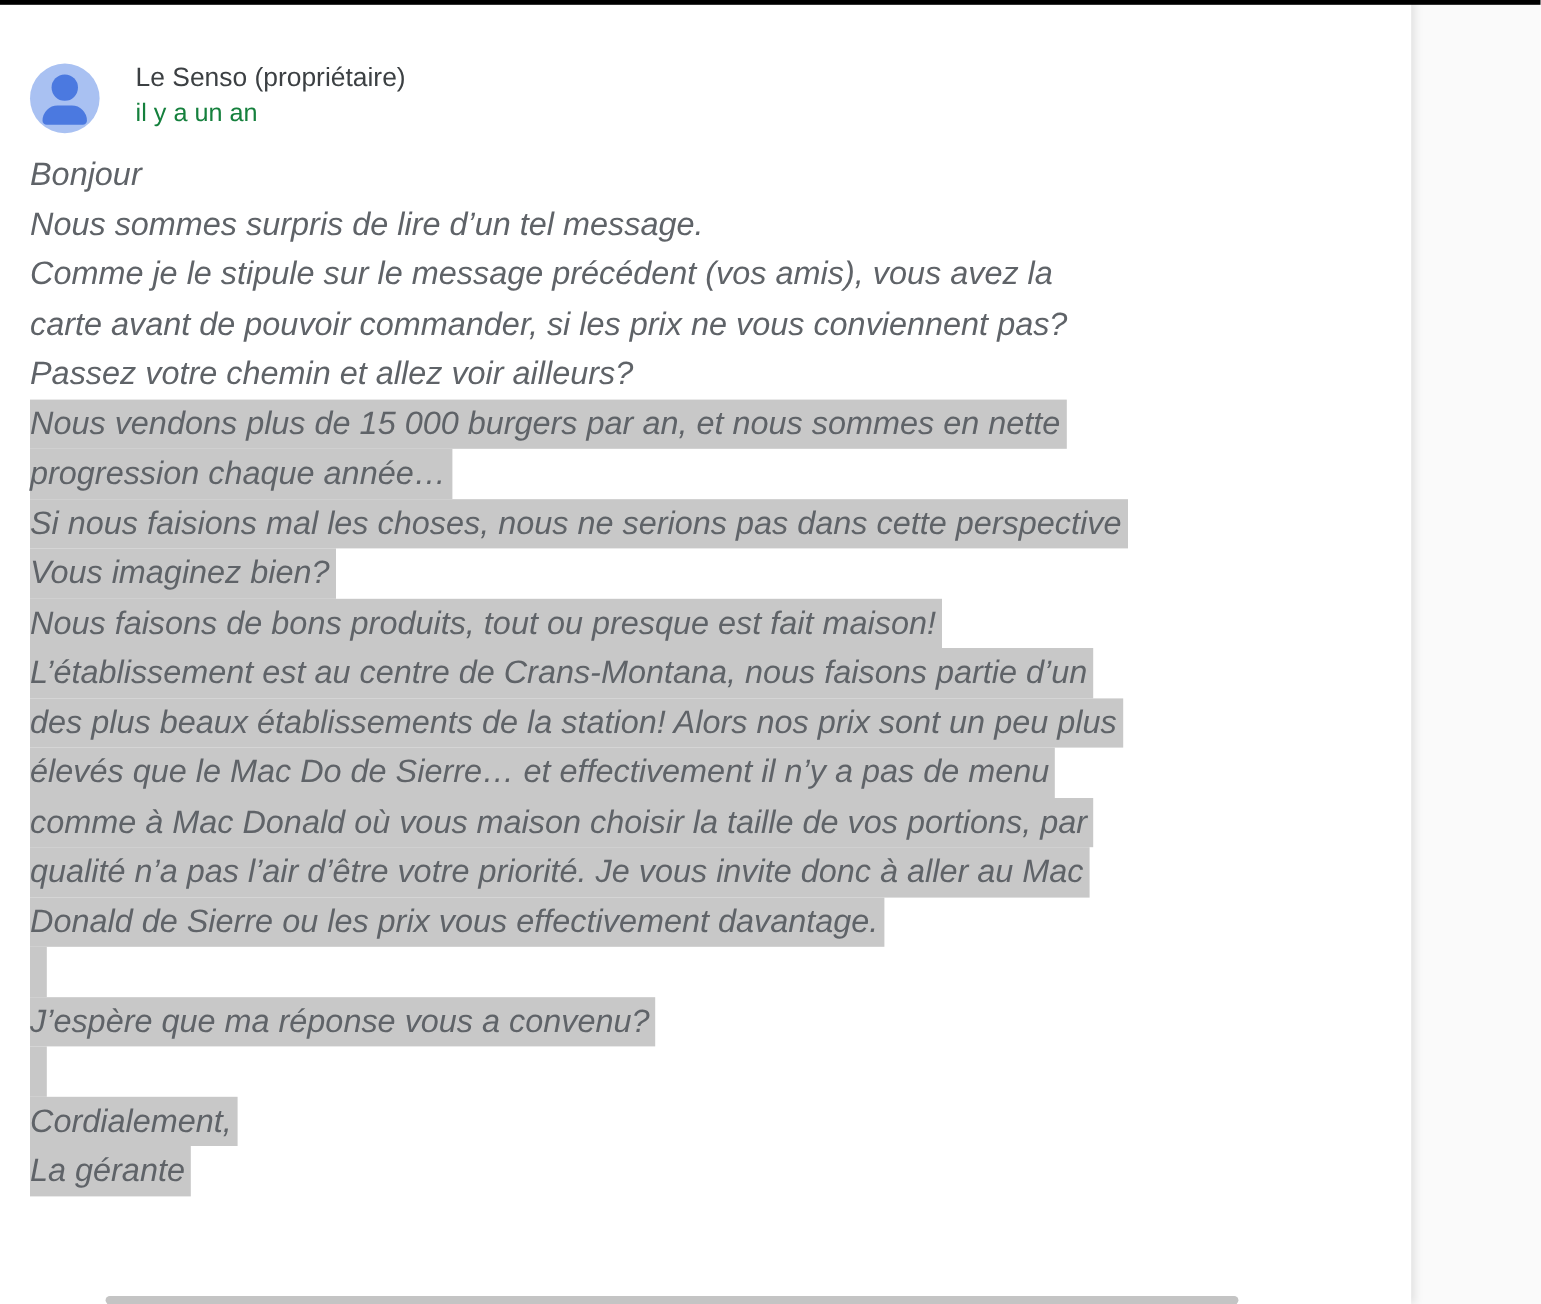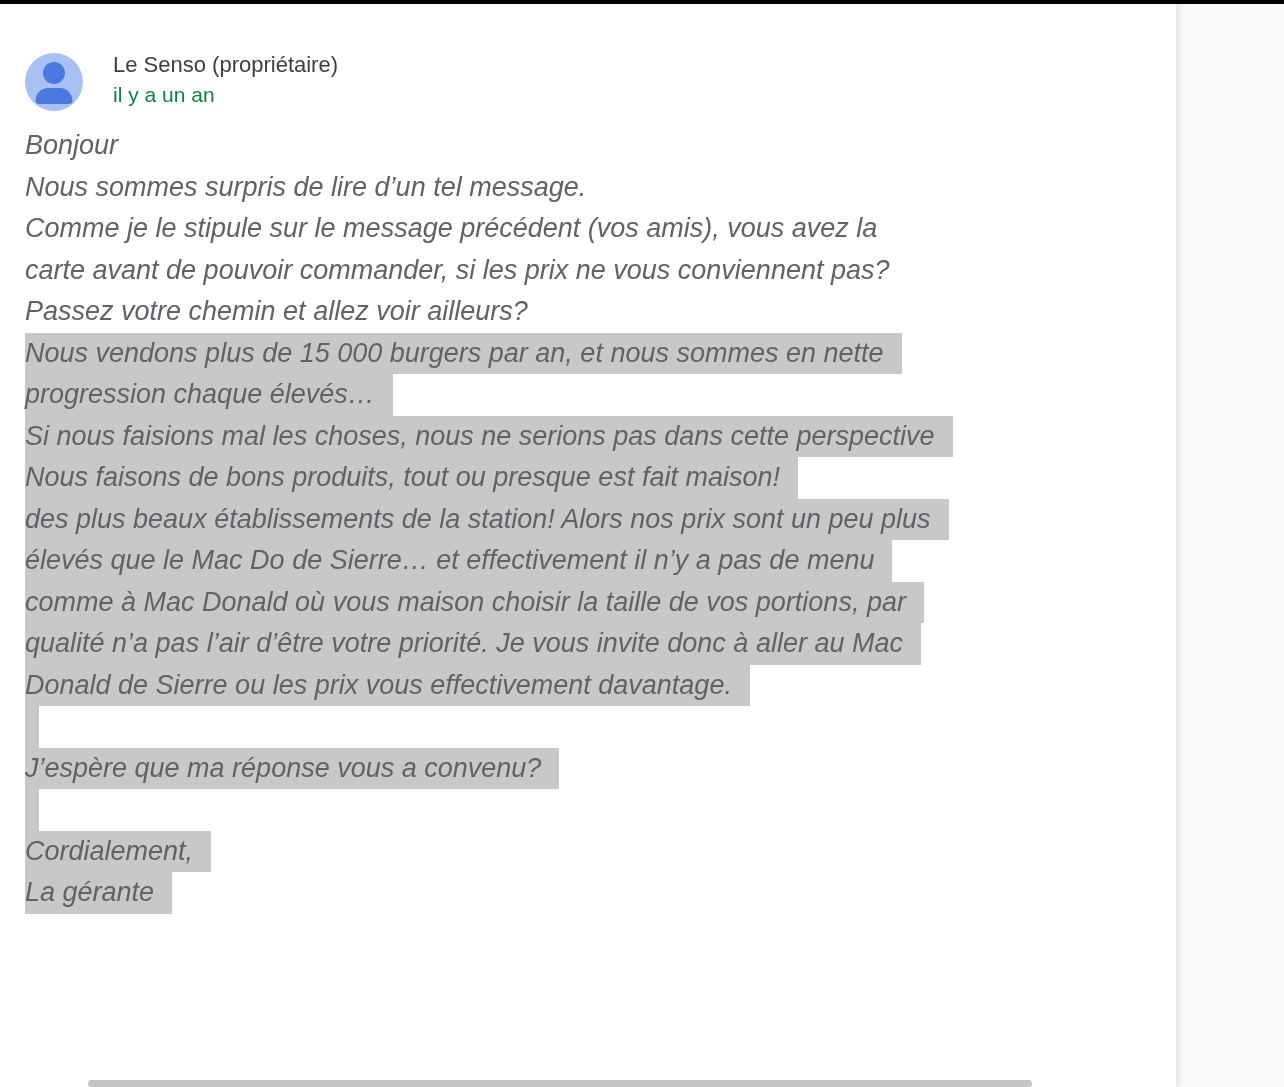--- a/index.html
+++ b/index.html
@@ -37,21 +37,21 @@
   .timestamp{font-size:21px;line-height:29px;color:#15803d;}
   
   .message{position:absolute;left:25px;top:125px;}
   .line{
     height:41.5px;line-height:41.5px;font-size:27px;color:#5f6368;
     white-space:pre;
     font-style:italic;
   }
   .hl{
     background:#c8c8c8;display:inline-block;height:100%;
-    padding-right:18px;white-space:pre;
+    padding-right:5px;white-space:pre;
   }
   .hl.empty{width:14px;padding-right:0;}
   
   .hscrollbar{
     position:absolute;left:88px;bottom:0;width:944px;height:7px;
     border-radius:4px;background:#c4c4c4;
   }
 </style>
 </head>
 <body>
@@ -73,23 +73,25 @@
       <div class="timestamp">il y a un an</div>
     </div>
 
     <div class="message">
         <div class="line">Bonjour</div>
         <div class="line">Nous sommes surpris de lire d’un tel message.</div>
         <div class="line">Comme je le stipule sur le message précédent (vos amis), vous avez la</div>
         <div class="line">carte avant de pouvoir commander, si les prix ne vous conviennent pas?</div>
         <div class="line">Passez votre chemin et allez voir ailleurs?</div>
         <div class="line"><span class="hl">Nous vendons plus de 15 000 burgers par an, et nous sommes en nette</span></div>
-        <div class="line"><span class="hl">progression chaque élevés…</span></div>
+        <div class="line"><span class="hl">progression chaque année…</span></div>
         <div class="line"><span class="hl">Si nous faisions mal les choses, nous ne serions pas dans cette perspective</span></div>
+        <div class="line"><span class="hl">Vous imaginez bien?</span></div>
         <div class="line"><span class="hl">Nous faisons de bons produits, tout ou presque est fait maison!</span></div>
+        <div class="line"><span class="hl">L’établissement est au centre de Crans-Montana, nous faisons partie d’un</span></div>
         <div class="line"><span class="hl">des plus beaux établissements de la station! Alors nos prix sont un peu plus</span></div>
         <div class="line"><span class="hl">élevés que le Mac Do de Sierre… et effectivement il n’y a pas de menu</span></div>
         <div class="line"><span class="hl">comme à Mac Donald où vous maison choisir la taille de vos portions, par</span></div>
         <div class="line"><span class="hl">qualité n’a pas l’air d’être votre priorité. Je vous invite donc à aller au Mac</span></div>
         <div class="line"><span class="hl">Donald de Sierre ou les prix vous effectivement davantage.</span></div>
         <div class="line"><span class="hl empty"></span></div>
         <div class="line"><span class="hl">J’espère que ma réponse vous a convenu?</span></div>
         <div class="line"><span class="hl empty"></span></div>
         <div class="line"><span class="hl">Cordialement,</span></div>
         <div class="line"><span class="hl">La gérante</span></div>

